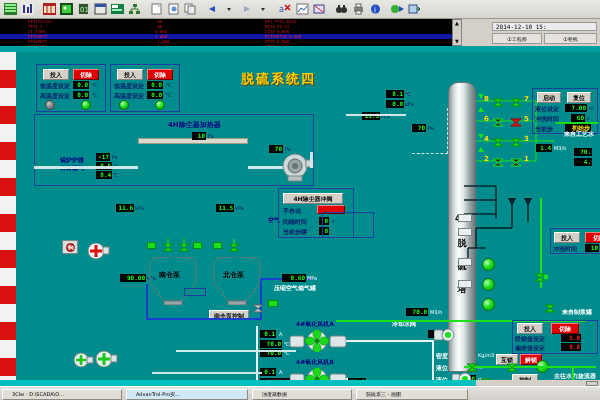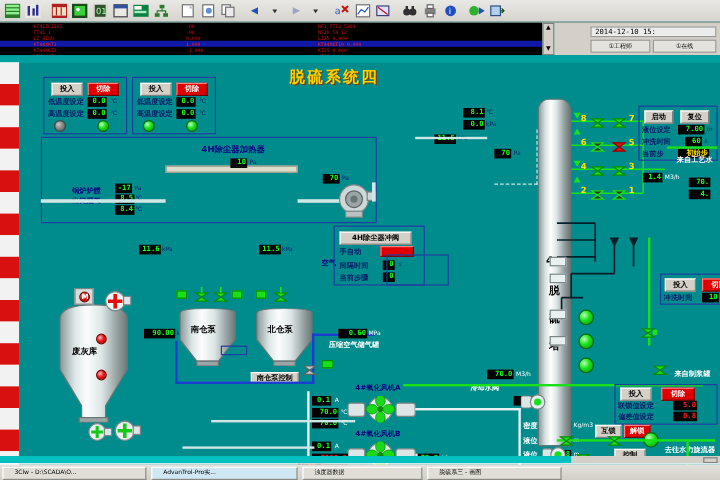--- a/index.html
+++ b/index.html
@@ -327,21 +327,21 @@
       <i style="background:#d81010"></i>
       <i style="background:#f2f2f2"></i>
     <i style="background:#d81010"></i>
       <i style="background:#f2f2f2"></i>
       <i style="background:#d81010"></i>
     <i style="background:#f2f2f2;height:22px"></i>
   </div>
 
   <div class="canvas">
 
-    <div class="ttl" style="left:225px;top:3px;">脱硫系统四</div>
+    <div class="ttl" style="left:225px;top:18px;">脱硫系统四</div>
 
     <div class="panel" style="left:20px;top:12px;width:70px;height:48px;">
       <div class="btn gray" style="left:6px;top:4px;width:26px;">投入</div>
       <div class="btn red" style="left:36px;top:4px;width:26px;">切除</div>
       <div class="lbl" style="left:3px;top:17px;">低温度设定</div>
       <div class="num" style="left:36px;top:16px;width:16px;">0.0</div>
       <div class="unit" style="left:55px;top:17px;">℃</div>
       <div class="lbl" style="left:3px;top:27px;">高温度设定</div>
       <div class="num" style="left:36px;top:26px;width:16px;">0.0</div>
       <div class="unit" style="left:55px;top:27px;">℃</div>
@@ -408,39 +408,20 @@
       <div class="btn gray" style="left:4px;top:4px;width:60px;">4H除尘器冲阀</div>
       <div class="lbl" style="left:4px;top:18px;">手自动</div>
       <div class="btn blank" style="left:38px;top:16px;width:28px;height:9px;"></div>
       <div class="lbl" style="left:4px;top:29px;">间隔时间</div>
       <div class="num" style="left:40px;top:28px;width:10px;">0</div>
       <div class="unit" style="left:53px;top:29px;">s</div>
       <div class="lbl" style="left:4px;top:39px;">当前步骤</div>
       <div class="num" style="left:40px;top:38px;width:10px;">0</div>
     </div>
 
-    <div class="abs" style="left:28px;top:200px;">
-      <svg width="68" height="100">
-        <defs>
-          <linearGradient id="vg" x1="0" x2="1">
-            <stop offset="0" stop-color="#8b9797"></stop>
-              <stop offset="0.22" stop-color="#dde6e6"></stop>
-            <stop offset="0.4" stop-color="#fbfdfd"></stop>
-              <stop offset="0.62" stop-color="#dde6e6"></stop>
-            <stop offset="0.85" stop-color="#95a1a1"></stop>
-              <stop offset="1" stop-color="#6d7979"></stop>
-          </linearGradient>
-        </defs>
-        <path d="M6 14 Q6 2 34 2 Q62 2 62 14 L62 56 L44 86 L44 96 L24 96 L24 86 L6 56 Z" fill="url(#vg)" stroke="#6a7676"></path>
-        <rect x="22" y="96" width="24" height="4" fill="#9aa6a6" stroke="#6a7676"></rect>
-      </svg>
-      <div class="lbl bk" style="left:16px;top:38px;font-size:7px;">废灰库</div>
-      <div class="led r" style="left:36px;top:26px;width:9px;height:9px;"></div>
-      <div class="led r" style="left:36px;top:56px;width:9px;height:9px;"></div>
-    </div>
 
     <div class="abs" style="left:46px;top:188px;width:16px;height:14px;background:#d8dede;border:1px solid #7a8686;box-sizing:border-box;">
       <div class="led r" style="left:3px;top:2px;width:9px;height:9px;"></div>
       <div class="lbl wh" style="left:5px;top:3px;font-size:6px;">M</div>
     </div>
 
     <div class="abs" style="left:70px;top:190px;">
       <svg width="24" height="18">
         <circle cx="10" cy="9" r="8" fill="#f0f4f4" stroke="#7a8686"></circle>
         <path d="M10 3 L10 15 M4 9 L16 9" stroke="#e01010" stroke-width="3"></path>

